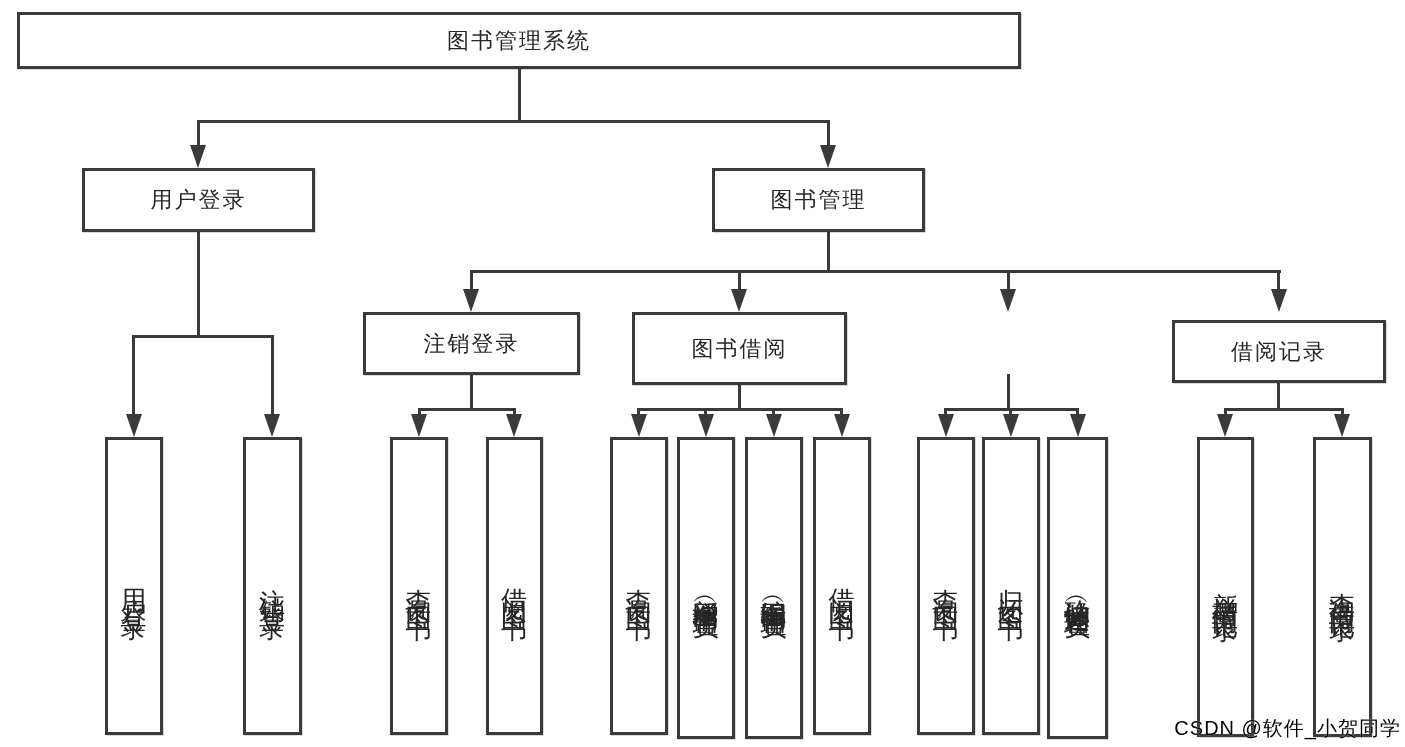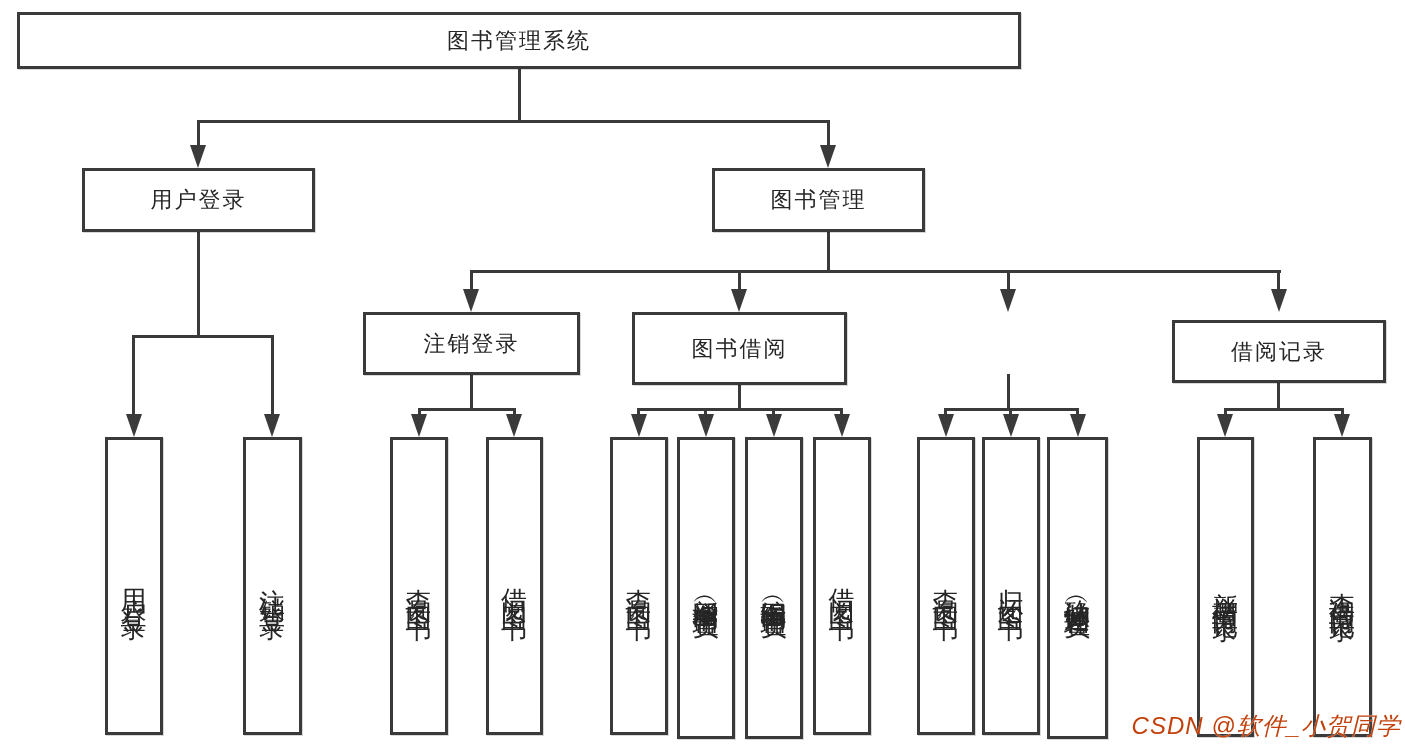--- a/index.html
+++ b/index.html
@@ -102,24 +102,23 @@
   #a-cb2{left:1003px;top:414px;}
   #a-cb3{left:1070px;top:414px;}
   #v-br{left:1277px;top:374px;width:3px;height:36px;}
   #h-br{left:1224px;top:408px;width:120px;height:3px;}
   #s-br1{left:1224px;top:408px;width:3px;height:8px;}
   #s-br2{left:1341px;top:408px;width:3px;height:8px;}
   #a-br1{left:1217px;top:414px;}
   #a-br2{left:1334px;top:414px;}
   
   .watermark{
-    position:absolute;right:4px;bottom:5px;font-size:24px;
-    color:#c2410c;letter-spacing:1px;z-index:5;
+    position:absolute;right:4px;bottom:5px;font-size:20px;
+    color:#000000;letter-spacing:1px;z-index:5;
     text-shadow:0 0 1px #ffffff;
-    font-style:italic;
   }
 </style>
 </head>
 <body>
 
 <div class="canvas">
 
   <div>
     <div class="line" id="v-root"></div>
     <div class="line" id="h-root"></div>

